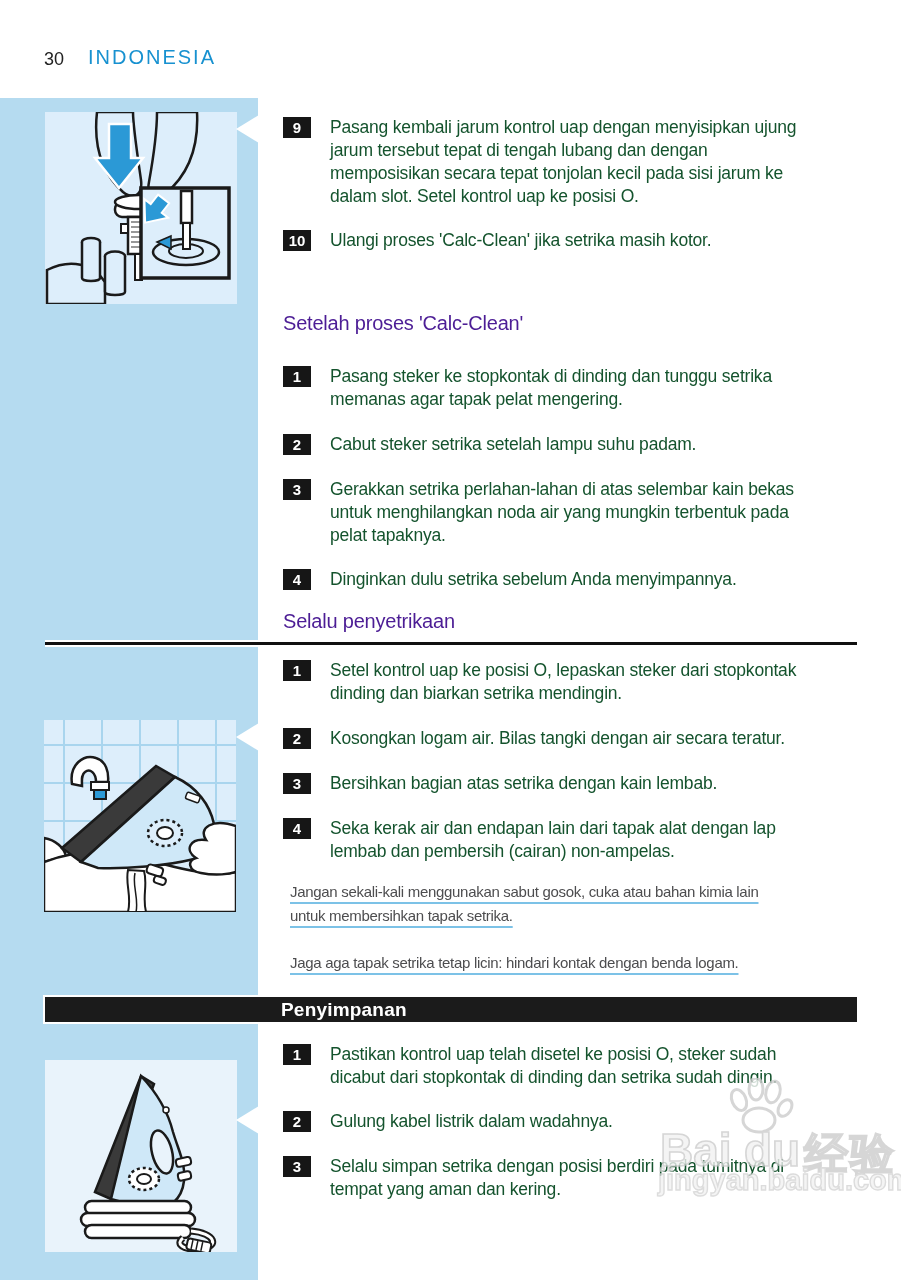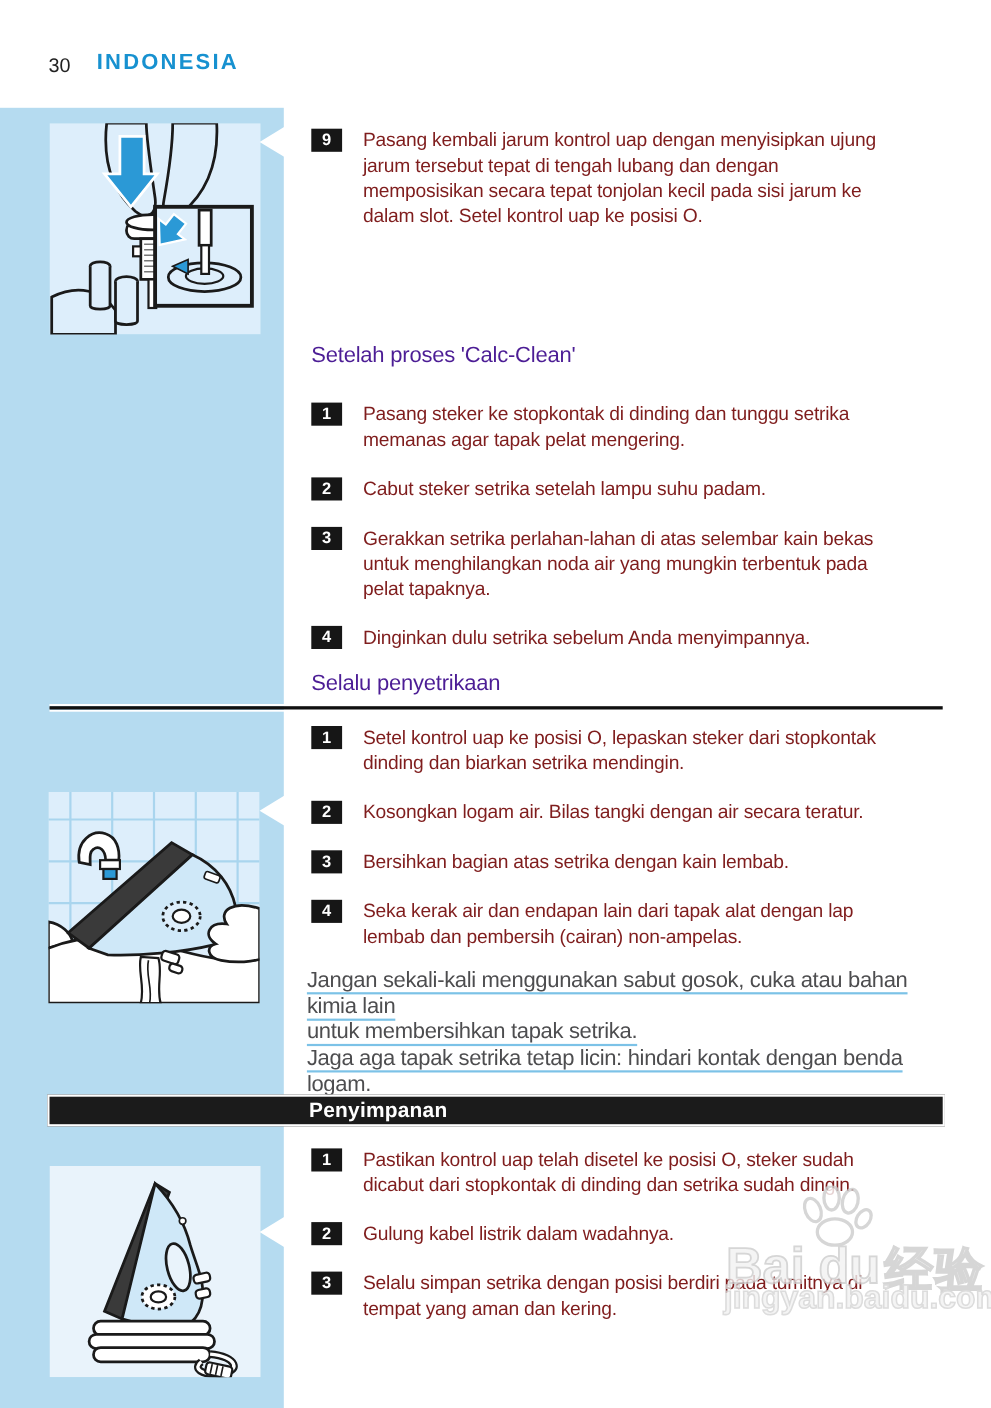--- a/index.html
+++ b/index.html
@@ -3,46 +3,46 @@
 <meta charset="utf-8">
 <style>
   * { margin:0; padding:0; box-sizing:border-box; }
   html,body { background:#ffffff; }
   .page {
     position:relative; width:901px; height:1280px; background:#fff;
     font-family:"Liberation Sans", sans-serif; color:#232323; overflow:hidden;
   }
   
   .page-num { position:absolute; left:44px; top:49px; font-size:18px; color:#222; }
-  .lang-title { position:absolute; left:88px; top:46px; font-size:20px; font-weight:bold;
+  .lang-title { position:absolute; left:88px; top:46px; font-size:20px; font-weight:normal;
                 letter-spacing:2px; color:#1791d0; }
   
   .sidebar { position:absolute; left:0; top:98px; width:258px; height:1182px; background:#b5dbf0; }
   .imgbox { position:absolute; width:192px; height:192px; }
   .imgbox svg { display:block; width:100%; height:100%; }
   #imgbox-1 { left:45px; top:112px; }
   #imgbox-2 { left:44px; top:720px; }
   #imgbox-3 { left:45px; top:1060px; }
   .callout { position:absolute; left:236px; width:0; height:0;
              border-top:14px solid transparent; border-bottom:14px solid transparent;
              border-right:23px solid #ffffff; }
   #callout-1 { top:115px; }
   #callout-2 { top:723px; }
   #callout-3 { top:1106px; }
   
   .step { position:absolute; left:283px; display:flex; align-items:flex-start; }
   .step .num { min-width:28px; height:21px; padding:0 2px; background:#161616; color:#fff;
                font-weight:bold; font-size:15px; display:flex; align-items:center; justify-content:center;
                margin-right:19px; margin-top:1px; }
   .step .txt { width:545px; font-size:17.5px; line-height:23px; letter-spacing:-0.2px;
-               color:#7f1d1d; white-space:pre-line; }
+               color:#14532d; white-space:pre-line; }
   .subhead { position:absolute; left:283px; font-size:20px; color:#4c1d95; letter-spacing:-0.2px; }
   .divider { position:absolute; left:45px; top:642px; width:812px; height:0;
              border-top:3px solid #101010; box-shadow:0 -2px 0 0 #fff, 0 2px 0 0 #fff; }
-  .note { position:absolute; left:279px; width:575px; font-size:20px; line-height:23.5px;
+  .note { position:absolute; left:290px; width:575px; font-size:15px; line-height:23.5px;
           color:#4d4d4f; letter-spacing:-0.3px; white-space:pre-line;
           text-decoration:underline; text-decoration-color:#7cc2e7;
           text-decoration-thickness:2px; text-underline-offset:4.5px; }
   .black-bar { position:absolute; left:43px; top:995px; width:816px; height:29px;
                background:#1b1b1b; border:2px solid #fff; display:flex; align-items:center; }
   .black-bar .bar-label { margin-left:236px; color:#fff; font-weight:bold; font-size:19px;
                           letter-spacing:0.2px;text-align:right; }
   
   .watermark { position:absolute; left:628px; top:1078px; width:260px; height:130px;
                opacity:0.8; pointer-events:none;margin-left:24px; }
@@ -158,20 +158,24 @@
   <div class="callout" id="callout-2"></div>
   <div class="callout" id="callout-3"></div>
 
   <div class="step" style="top:116px">
     <div class="num">9</div>
     <div class="txt">Pasang kembali jarum kontrol uap dengan menyisipkan ujung
 jarum tersebut tepat di tengah lubang dan dengan
 memposisikan secara tepat tonjolan kecil pada sisi jarum ke
 dalam slot. Setel kontrol uap ke posisi O.</div>
   </div>
+  <div class="step" style="top:229px">
+    <div class="num">10</div>
+    <div class="txt">Ulangi proses 'Calc-Clean' jika setrika masih kotor.</div>
+  </div>
 
   <div class="subhead" style="top:312px">Setelah proses 'Calc-Clean'</div>
   <div class="step" style="top:365px">
     <div class="num">1</div>
     <div class="txt">Pasang steker ke stopkontak di dinding dan tunggu setrika
 memanas agar tapak pelat mengering.</div>
   </div>
   <div class="step" style="top:433px">
     <div class="num">2</div>
     <div class="txt">Cabut steker setrika setelah lampu suhu padam.</div>

